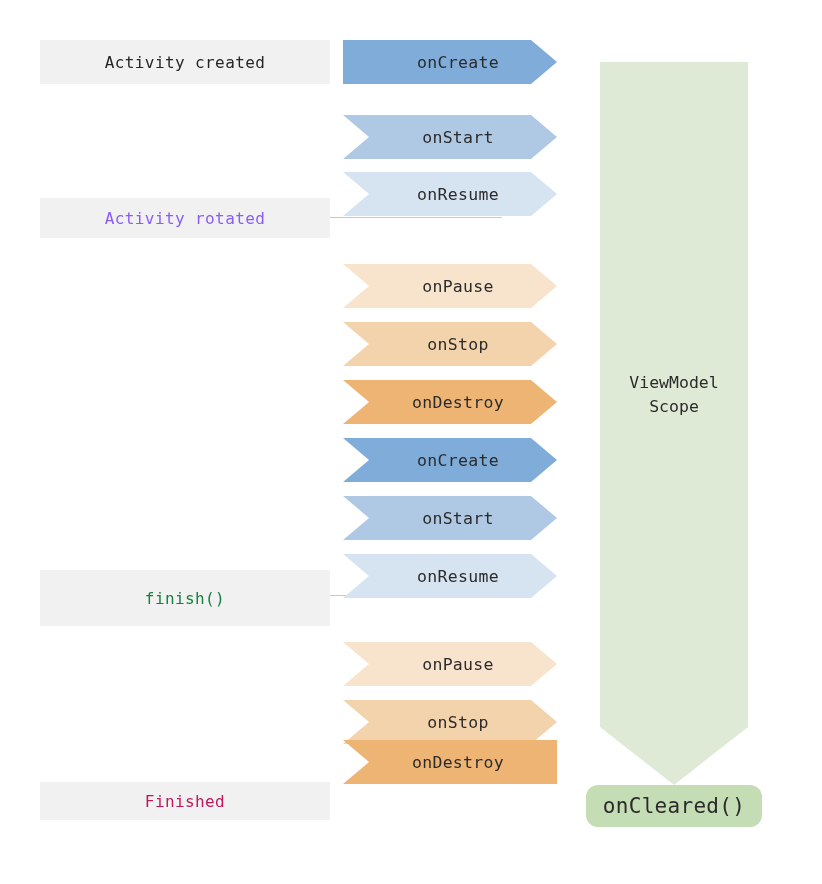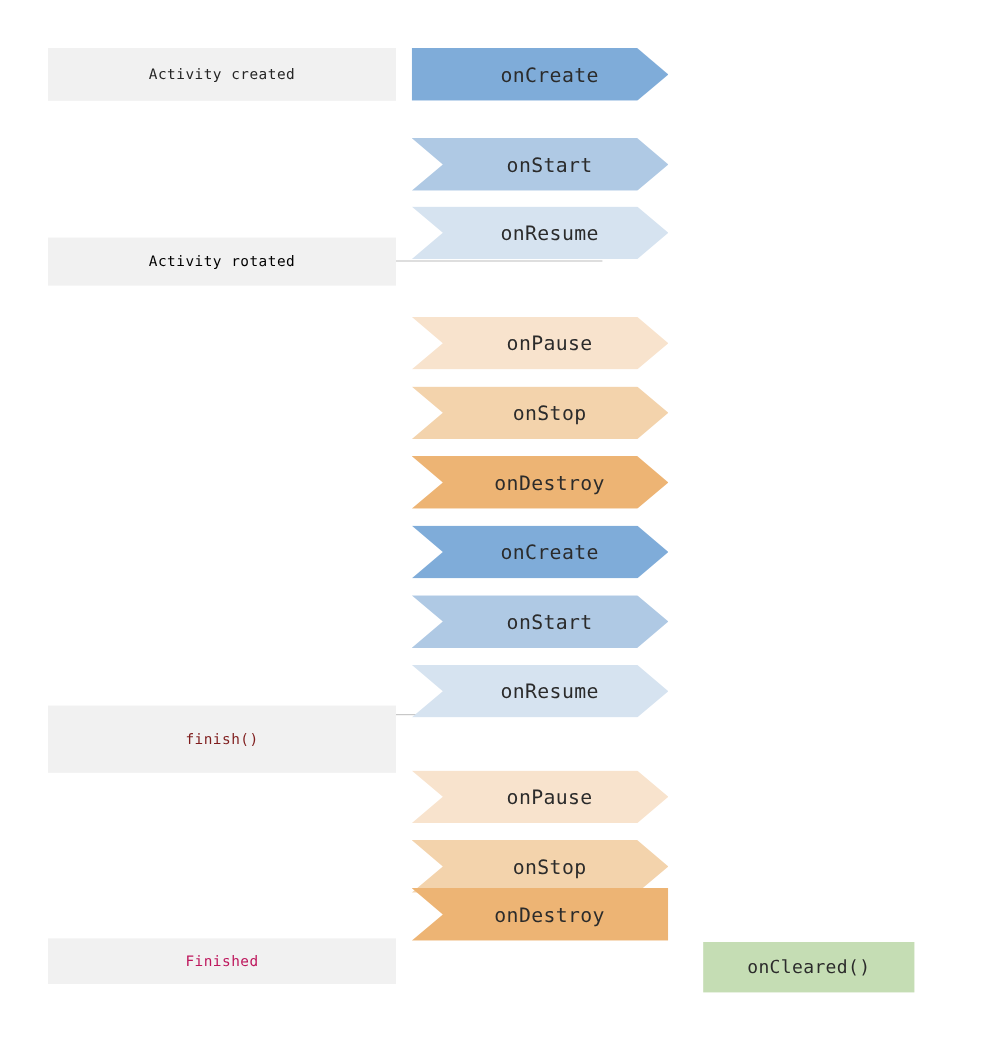--- a/index.html
+++ b/index.html
@@ -21,21 +21,21 @@
   
   .state-label {
     position: absolute;
     left: 40px;
     width: 290px;
     background: #f1f1f1;
     display: flex;
     align-items: center;
     justify-content: center;
     color: #262626;
-    font-size: 12px;
+    font-size: 16px;
     letter-spacing: 0.4px;
     white-space: nowrap;
   }
 
   
   .connector {
     position: absolute;
     height: 1px;
     background: #c8c8c8;
   }
@@ -79,33 +79,34 @@
     text-align: center;
     white-space: pre-line;
     margin-bottom: 58px;
   }
   #on-cleared-box {
     position: absolute;
     display: flex;
     align-items: center;
     justify-content: center;
     color: #2b2b2b;
-    font-size: 15px;
+    font-size: 21px;
     letter-spacing: 0.3px;
     white-space: nowrap;
+    border-radius: 12px;
   }
 </style>
 </head>
 <body>
 
 <div id="stage">
   <div id="state-labels-layer">
       <div class="state-label" style="top: 40px; height: 44px; background: rgb(241, 241, 241); color: rgb(38, 38, 38);">Activity created</div>
-      <div class="state-label" style="top: 198px; height: 40px; background: rgb(241, 241, 241); color: #000000;">Activity rotated</div>
-      <div class="state-label" style="top: 588px; height: 56px; background: rgb(241, 241, 241); color: #7f1d1d;">finish()</div>
+      <div class="state-label" style="top: 198px; height: 40px; background: rgb(241, 241, 241); color: #8b5cf6;">Activity rotated</div>
+      <div class="state-label" style="top: 570px; height: 56px; background: rgb(241, 241, 241); color: #15803d;">finish()</div>
       <div class="state-label" style="top: 782px; height: 38px; background: rgb(241, 241, 241); color: #be185d;">Finished</div>
     </div>
   <div id="connectors-layer">
       <div class="connector" style="top: 217px; left: 330px; width: 172px; background: rgb(200, 200, 200);"></div>
       <div class="connector" style="top: 595px; left: 330px; width: 172px; background: rgb(200, 200, 200);"></div>
     </div>
   <div id="events-layer">
       <div class="chev chev-flat-point" style="top: 40px; left: 343px; width: 214px; height: 44px; background: rgb(127, 172, 217);">onCreate</div>
       <div class="chev chev-notch-point" style="top: 97px; left: 343px; width: 214px; height: 44px; background: rgb(175, 201, 228);">onStart</div>
       <div class="chev chev-notch-point" style="top: 154px; left: 343px; width: 214px; height: 44px; background: rgb(214, 227, 240);">onResume</div>
@@ -113,15 +114,19 @@
       <div class="chev chev-notch-point" style="top: 304px; left: 343px; width: 214px; height: 44px; background: rgb(243, 211, 172);">onStop</div>
       <div class="chev chev-notch-point" style="top: 362px; left: 343px; width: 214px; height: 44px; background: rgb(237, 180, 116);">onDestroy</div>
       <div class="chev chev-notch-point" style="top: 420px; left: 343px; width: 214px; height: 44px; background: rgb(127, 172, 217);">onCreate</div>
       <div class="chev chev-notch-point" style="top: 478px; left: 343px; width: 214px; height: 44px; background: rgb(175, 201, 228);">onStart</div>
       <div class="chev chev-notch-point" style="top: 536px; left: 343px; width: 214px; height: 44px; background: rgb(214, 227, 240);">onResume</div>
       <div class="chev chev-notch-point" style="top: 624px; left: 343px; width: 214px; height: 44px; background: rgb(248, 227, 205);">onPause</div>
       <div class="chev chev-notch-point" style="top: 682px; left: 343px; width: 214px; height: 44px; background: rgb(243, 211, 172);">onStop</div>
       <div class="chev chev-notch-flat" style="top: 740px; left: 343px; width: 214px; height: 44px; background: rgb(237, 180, 116);">onDestroy</div>
     </div>
 
+  <div id="vm-scope" style="left: 600px; top: 62px; width: 148px; height: 723px; background: rgb(222, 234, 214);">
+    <div id="vm-scope-label">ViewModel
+Scope</div>
+  </div>
 
   <div id="on-cleared-box" style="left: 586px; top: 785px; width: 176px; height: 42px; background: rgb(197, 221, 180);">onCleared()</div>
 </div>
 
 </body></html>

